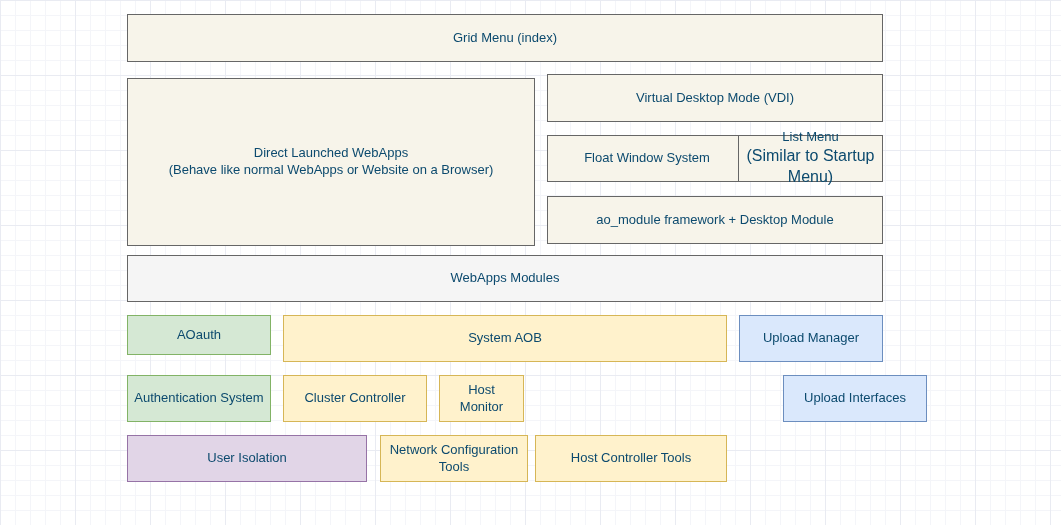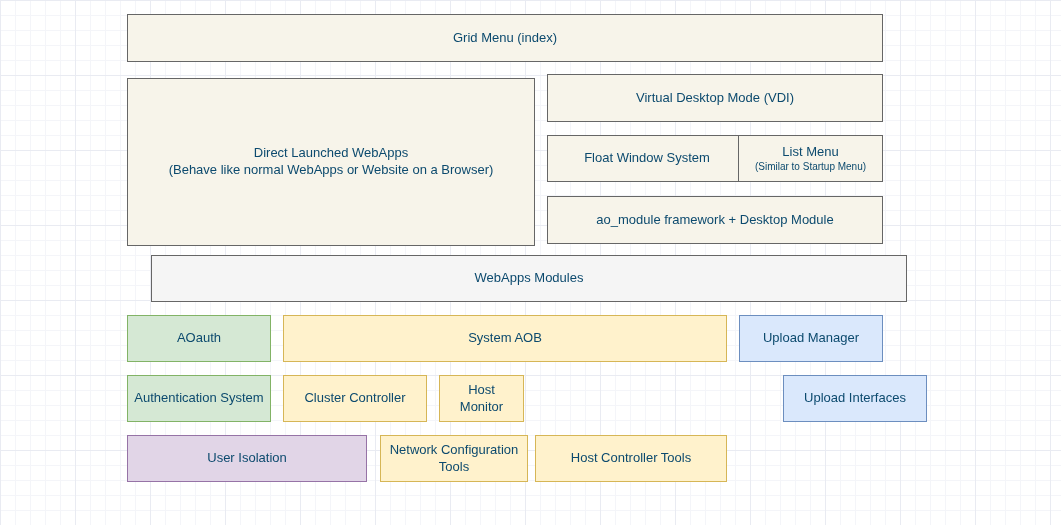--- a/index.html
+++ b/index.html
@@ -18,26 +18,26 @@
   .box {
     position:absolute;
     border:1px solid #666666;
     display:flex; flex-direction:column;
     align-items:center; justify-content:center;
     text-align:center;
     font-size:13px; color:#0c4a6e; line-height:1.3;
     padding:3px 6px;
   }
   .cream  { background:#f7f4ea; border-color:#666666; }
-  .gray   { background:#f5f5f5; border-color:#666666;margin-left:24px; }
+  .gray   { background:#f5f5f5; border-color:#666666; }
   .green  { background:#d5e8d4; border-color:#82b366; }
   .yellow { background:#fff2cc; border-color:#d6b656; }
   .blue   { background:#dae8fc; border-color:#6c8ebf; }
   .purple { background:#e1d5e7; border-color:#9673a6; }
-  .sub-small { font-size:10px; }
+  .sub-small { font-size:16px; }
 </style>
 </head>
 <body>
 
 <div class="canvas">
 
   <div class="box cream" style="left:127px; top:14px; width:756px; height:48px;">
     <span>Grid Menu (index)</span>
   </div>
 
@@ -60,21 +60,21 @@
   </div>
 
   <div class="box cream" style="left:547px; top:196px; width:336px; height:48px;">
     <span>ao_module framework + Desktop Module</span>
   </div>
 
   <div class="box gray" style="left:127px; top:255px; width:756px; height:47px;">
     <span>WebApps Modules</span>
   </div>
 
-  <div class="box green" style="left:127px; top:315px; width:144px; height:47px;">
+  <div class="box green" style="left:127px; top:315px; width:144px; height:40px;">
     <span>AOauth</span>
   </div>
 
   <div class="box yellow" style="left:283px; top:315px; width:444px; height:47px;">
     <span>System AOB</span>
   </div>
 
   <div class="box blue" style="left:739px; top:315px; width:144px; height:47px;">
     <span>Upload Manager</span>
   </div>

